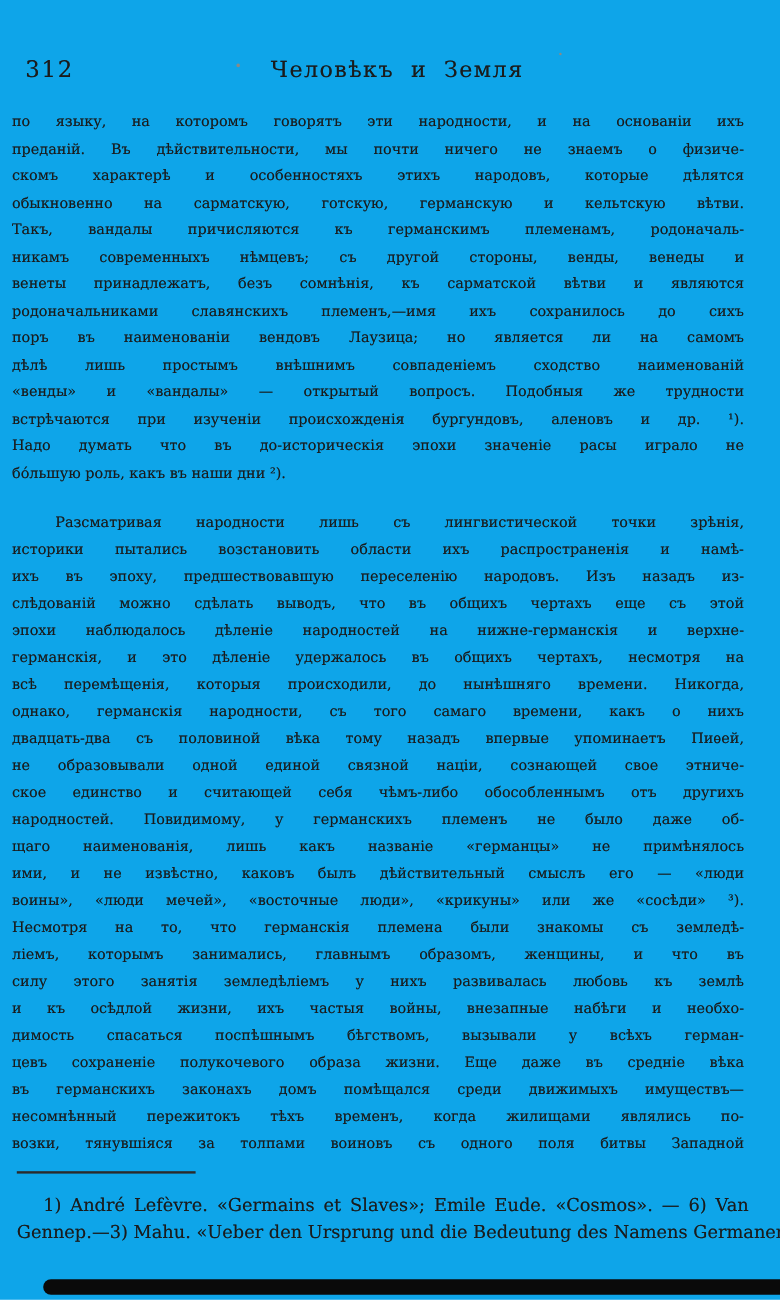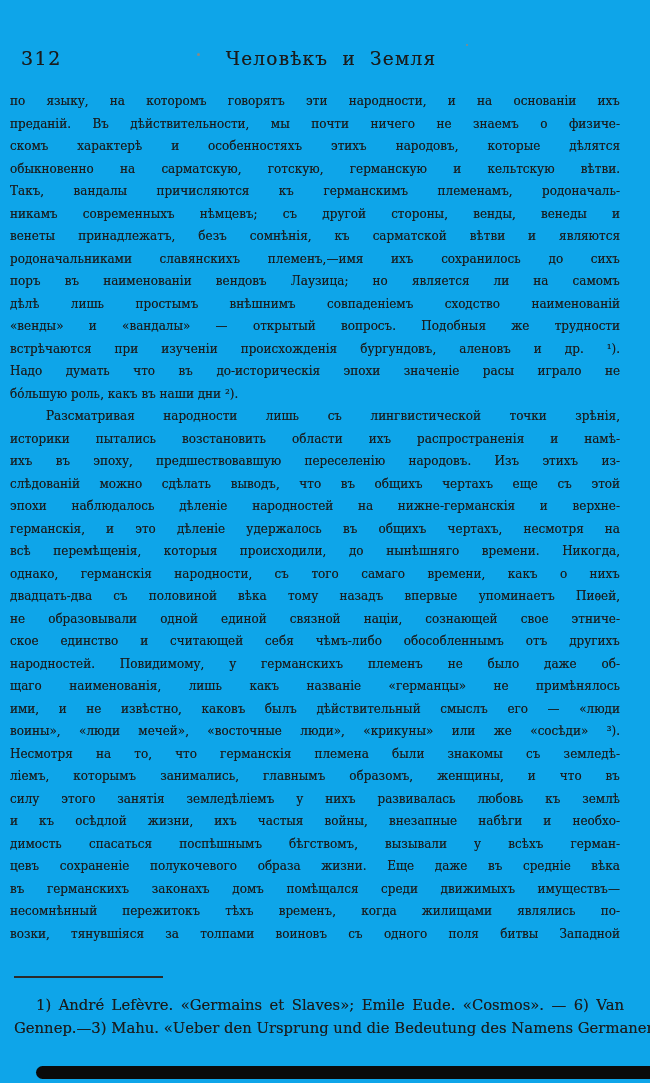--- a/index.html
+++ b/index.html
@@ -40,21 +40,21 @@
     font-size: 12px;
     line-height: 22.5px;
   }
   .ln {
     text-align: justify;
     text-align-last: justify;
     height: 22.5px;
     white-space: nowrap;
   }
   .ln.short { text-align-last: left; }
-  .ln.ind { text-indent: 36px; }
+  .ln.ind { text-indent: 36px; margin-top: 19px; }
 
   .footnote-rule {
     position: absolute;
     left: 14px;
     top: 976px;
     width: 149px;
     height: 2px;
     background: #2b2b2b;
   }
   .footnotes {
@@ -109,21 +109,21 @@
     <div class="ln">родоначальниками славянскихъ племенъ,—имя ихъ сохранилось до сихъ</div>
     <div class="ln">поръ въ наименованіи вендовъ Лаузица; но является ли на самомъ</div>
     <div class="ln">дѣлѣ лишь простымъ внѣшнимъ совпаденіемъ сходство наименованій</div>
     <div class="ln">«венды» и «вандалы» — открытый вопросъ. Подобныя же трудности</div>
     <div class="ln">встрѣчаются при изученіи происхожденія бургундовъ, аленовъ и др. ¹).</div>
     <div class="ln">Надо думать что въ до-историческія эпохи значеніе расы играло не</div>
     <div class="ln short">бо́льшую роль, какъ въ наши дни ²).</div>
 
     <div class="ln ind">Разсматривая народности лишь съ лингвистической точки зрѣнія,</div>
     <div class="ln">историки пытались возстановить области ихъ распространенія и намѣ-</div>
-    <div class="ln">ихъ въ эпоху, предшествовавшую переселенію народовъ. Изъ этихъ из-</div>
+    <div class="ln">ихъ въ эпоху, предшествовавшую переселенію народовъ. Изъ назадъ из-</div>
     <div class="ln">слѣдованій можно сдѣлать выводъ, что въ общихъ чертахъ еще съ этой</div>
     <div class="ln">эпохи наблюдалось дѣленіе народностей на нижне-германскія и верхне-</div>
     <div class="ln">германскія, и это дѣленіе удержалось въ общихъ чертахъ, несмотря на</div>
     <div class="ln">всѣ перемѣщенія, которыя происходили, до нынѣшняго времени. Никогда,</div>
     <div class="ln">однако, германскія народности, съ того самаго времени, какъ о нихъ</div>
     <div class="ln">двадцать-два съ половиной вѣка тому назадъ впервые упоминаетъ Пиѳей,</div>
     <div class="ln">не образовывали одной единой связной націи, сознающей свое этниче-</div>
     <div class="ln">ское единство и считающей себя чѣмъ-либо обособленнымъ отъ другихъ</div>
     <div class="ln">народностей. Повидимому, у германскихъ племенъ не было даже об-</div>
     <div class="ln">щаго наименованія, лишь какъ названіе «германцы» не примѣнялось</div>

